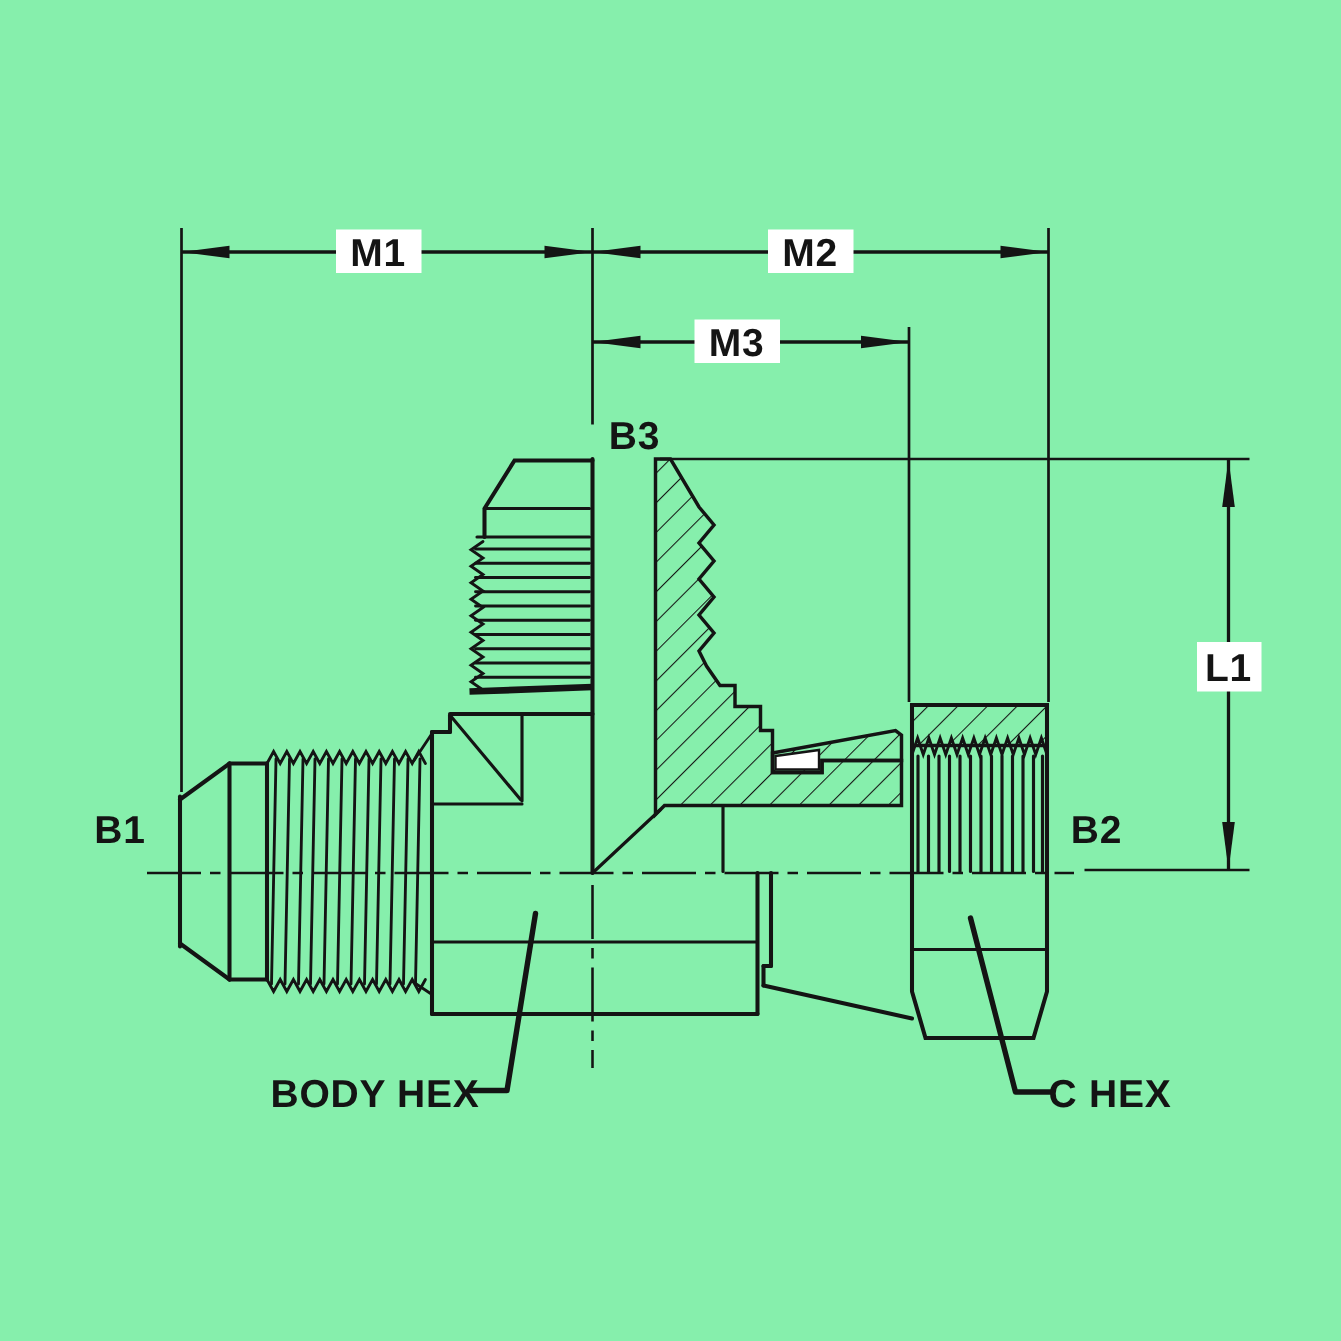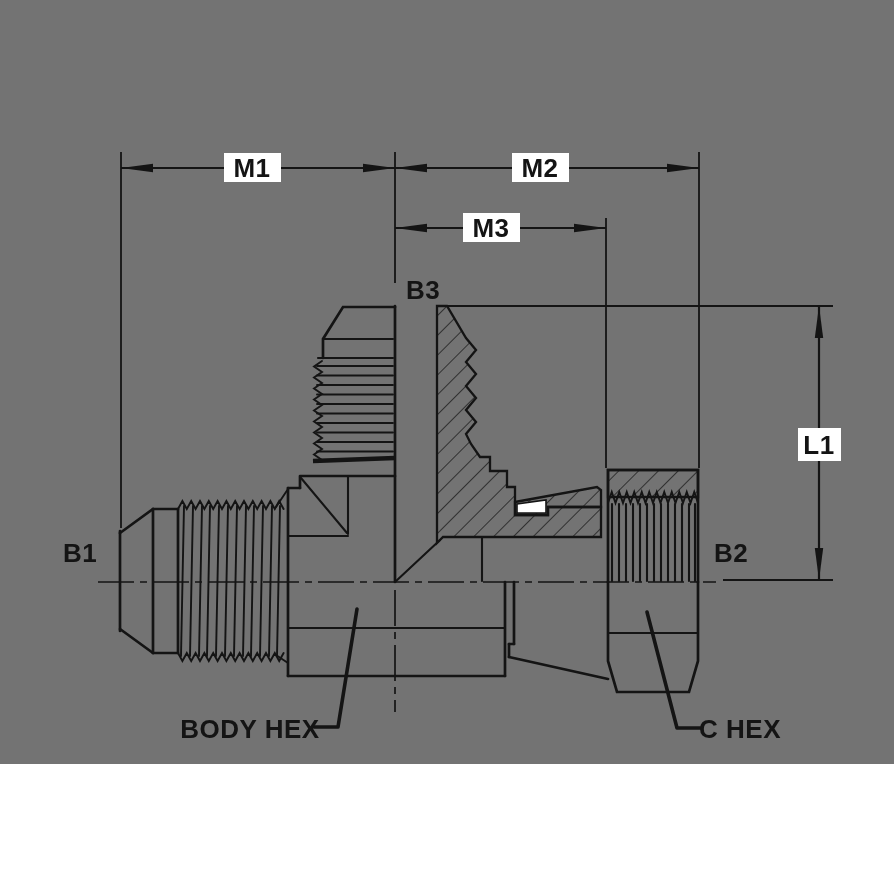--- a/index.html
+++ b/index.html
@@ -1,19 +1,19 @@
 <!DOCTYPE html>
 <html><head>
 <meta charset="utf-8">
 <style>
   html,body{margin:0;padding:0;background:#ffffff;}
   #page{
     position:relative;
-    width:894px;height:764px;
-    background:#737373;
+    width:894px;height:894px;
+    background:#86efac;
     overflow:hidden;
     font-family:"Liberation Sans",sans-serif;
   }
   svg{display:block;}
   text{
     font-family:"Liberation Sans",sans-serif;
     font-weight:bold;
     font-size:26px;
     fill:#141414;
     letter-spacing:0.5px;

